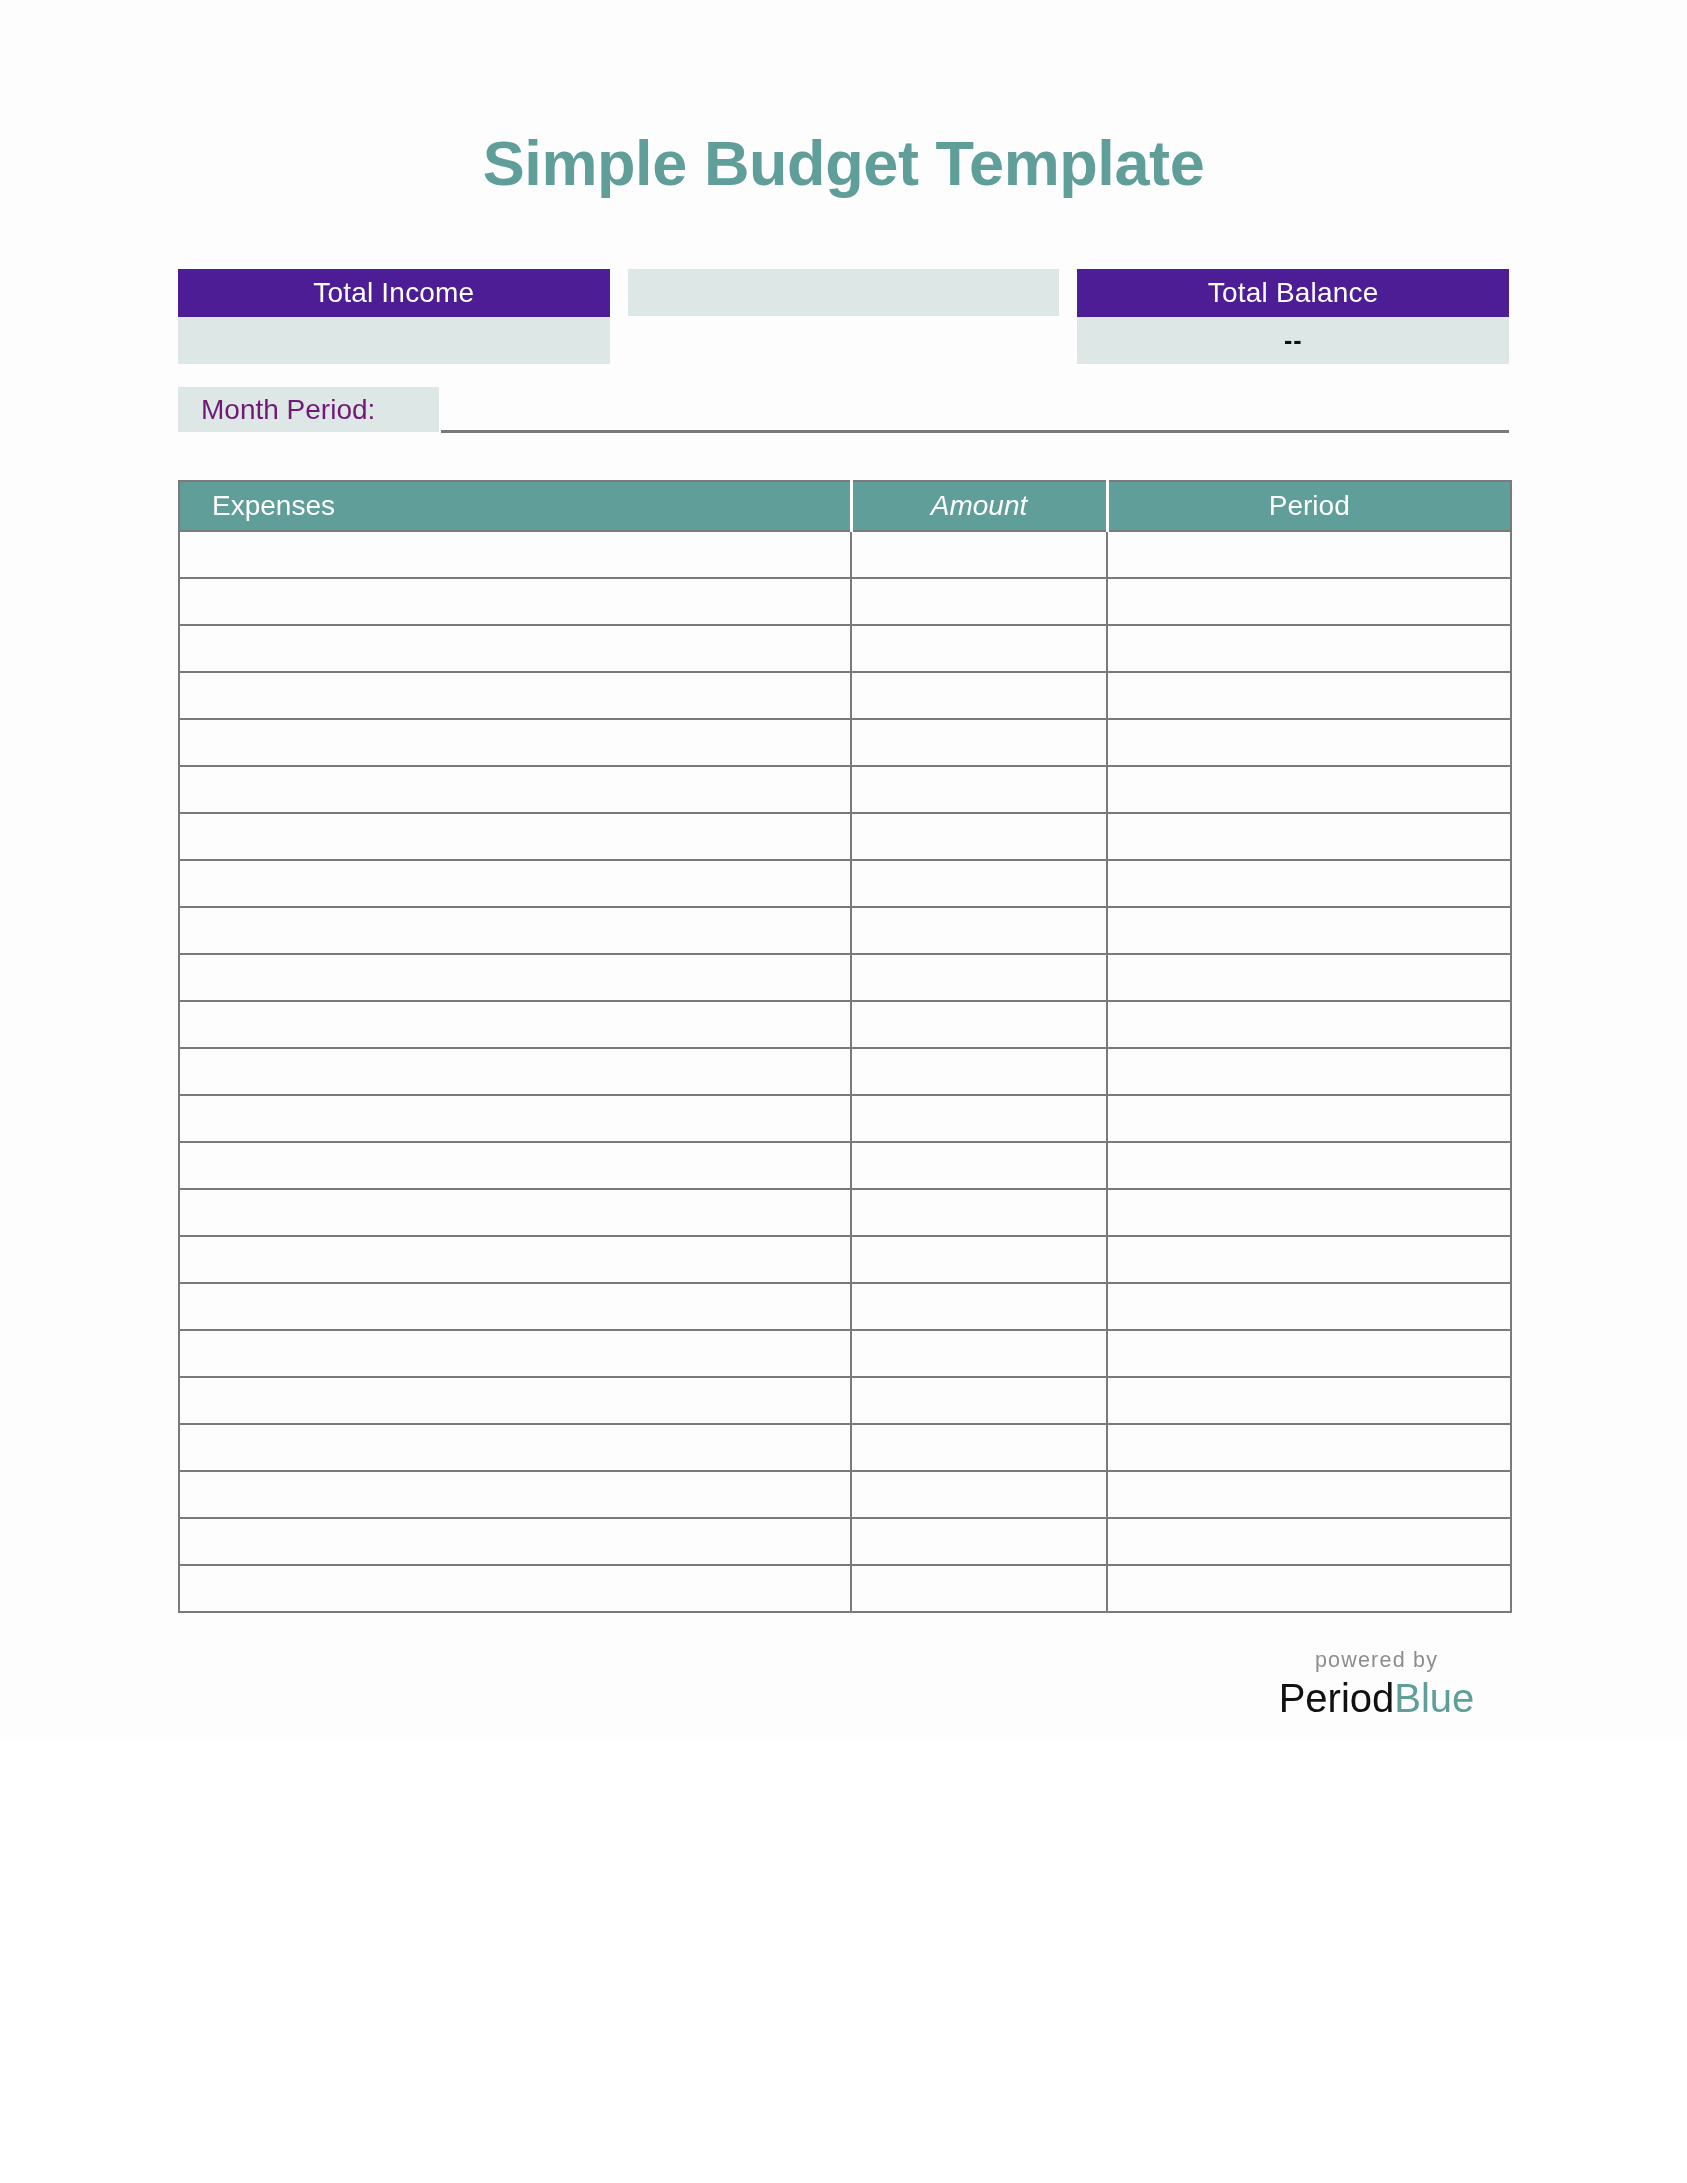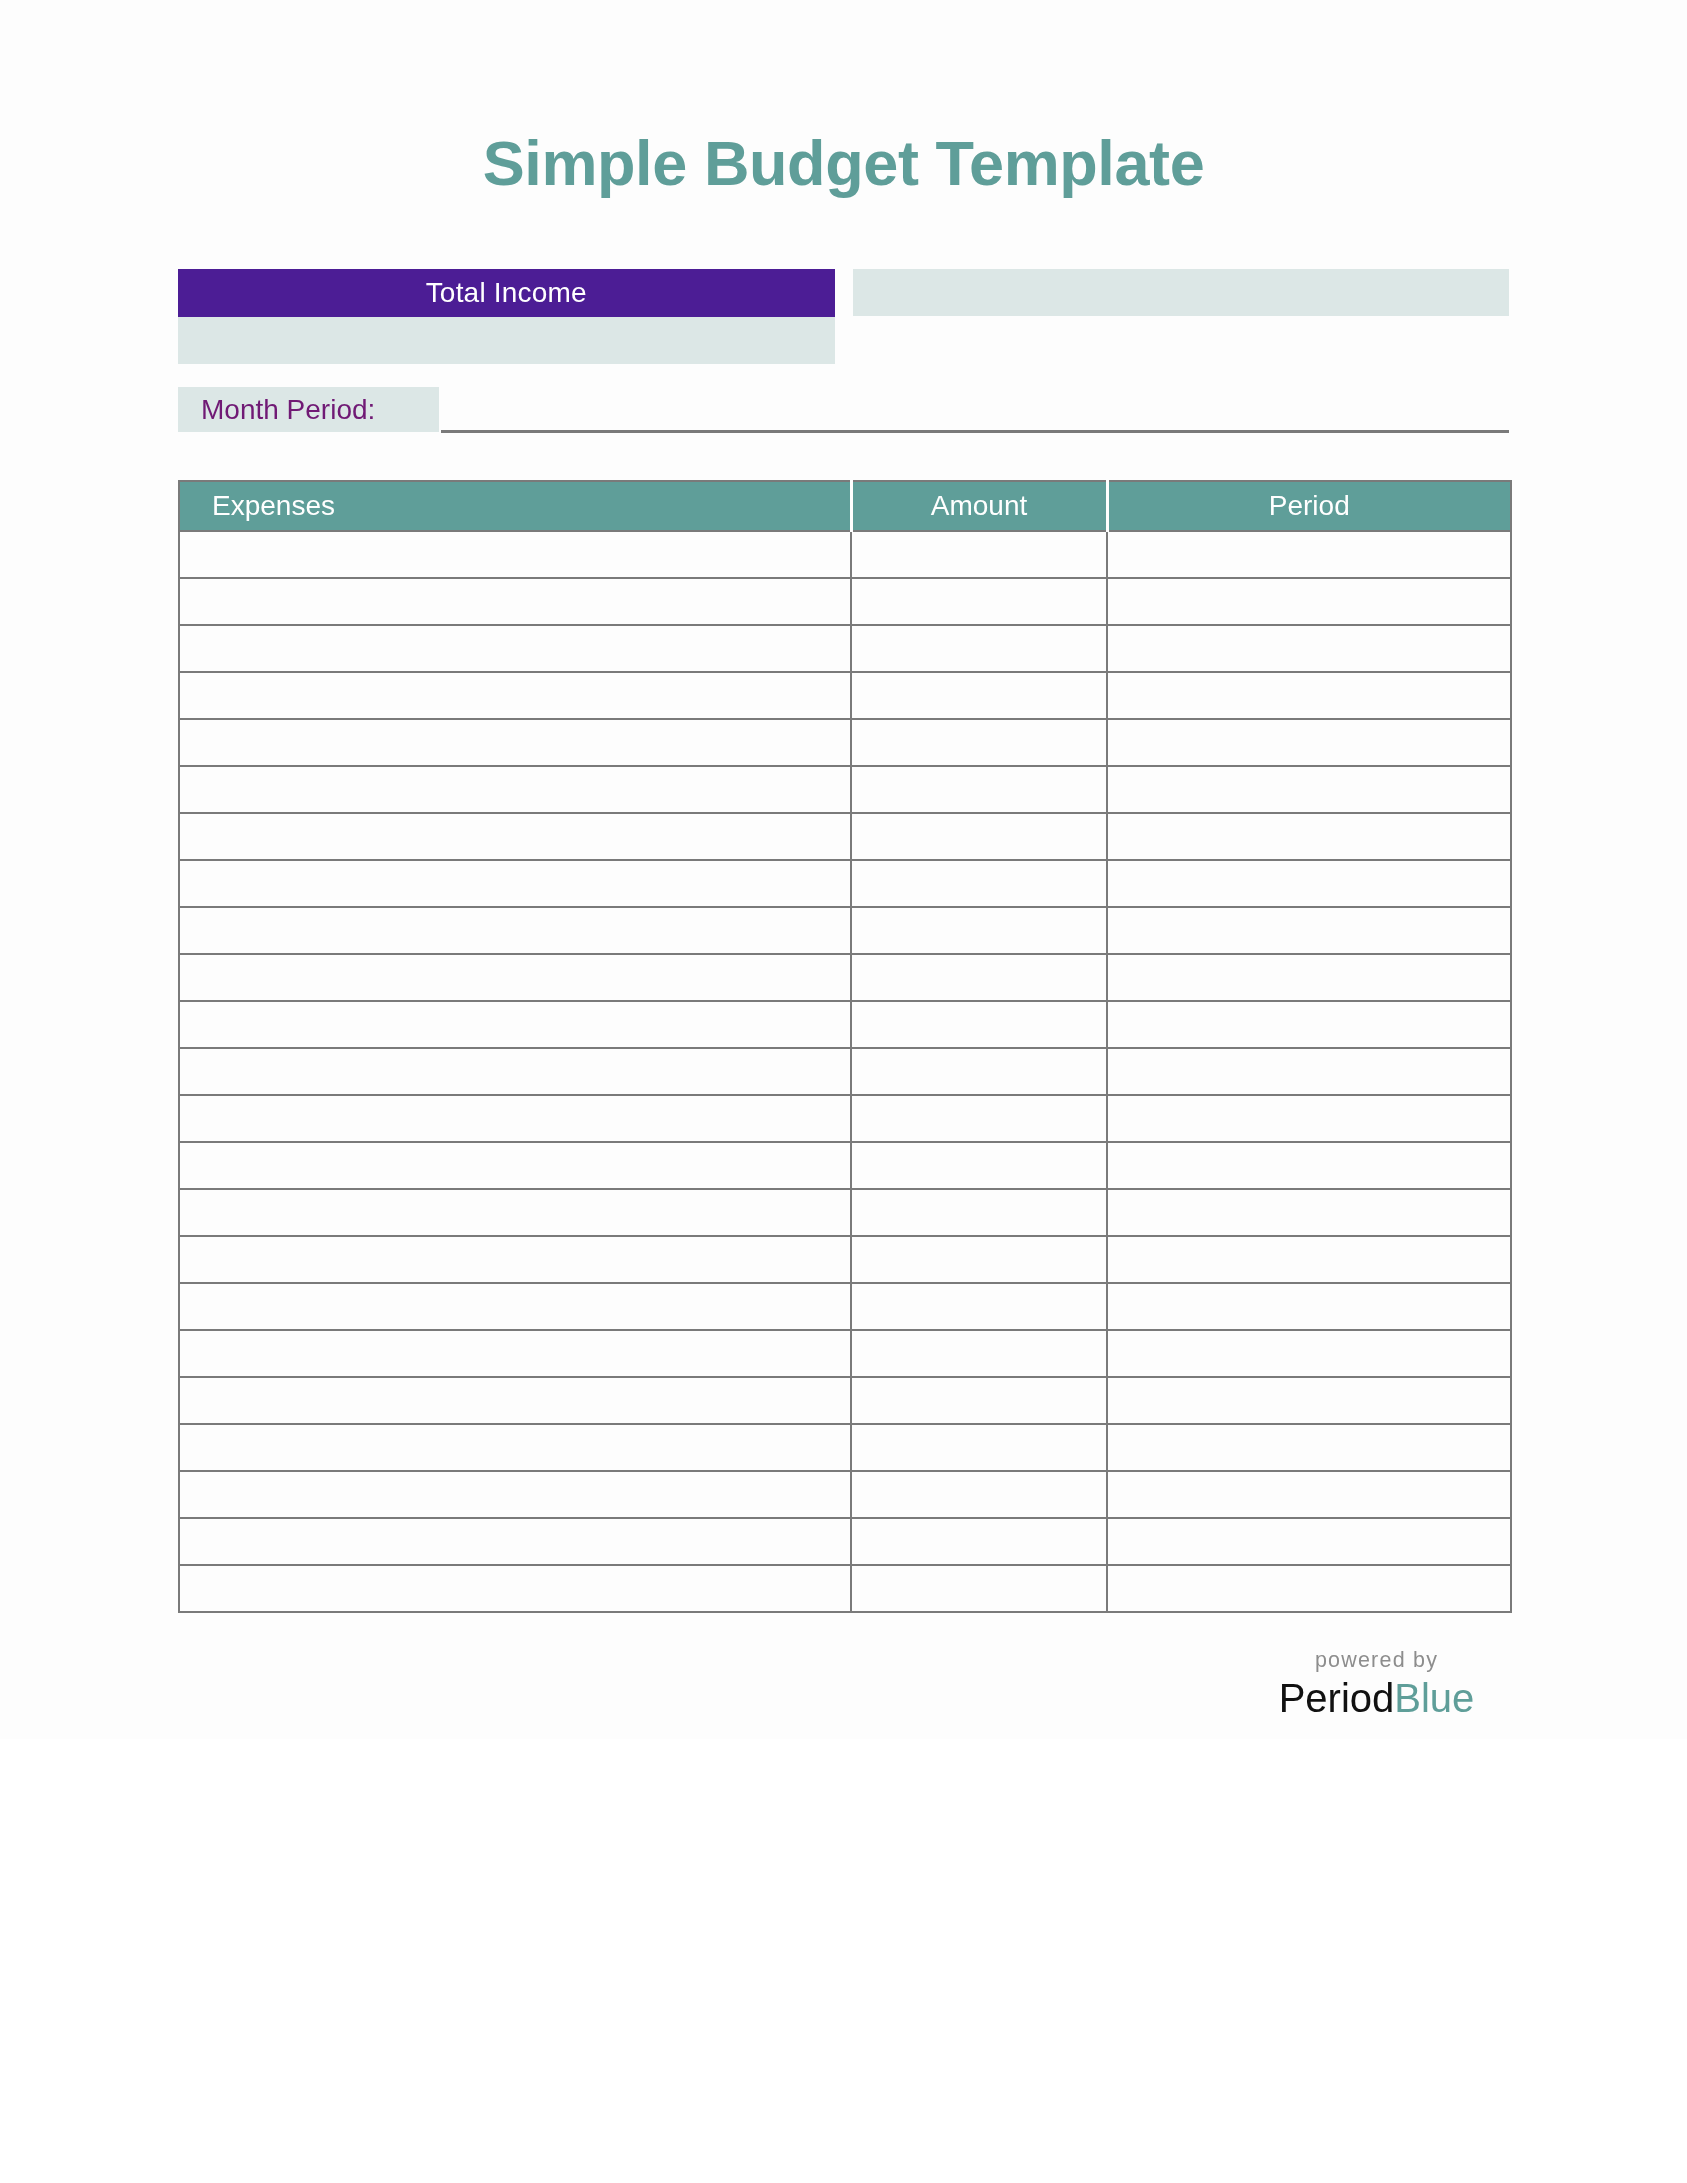--- a/index.html
+++ b/index.html
@@ -142,20 +142,21 @@
   }
   .budget-table thead th.col-expenses {
     text-align: left;
     padding-left: 32px;
     border-right: 3.3px solid #ffffff;
   }
   .budget-table thead th.col-amount {
     text-align: center;
     border-left: 0;
     border-right: 3.3px solid #ffffff;
+    font-style: italic;
   }
   .budget-table thead th.col-notes {
     text-align: center;
     border-left: 0;
   }
   .budget-table td {
     font-size: 23px;
     color: #111111;
     padding-left: 15px;
   }
@@ -202,20 +203,24 @@
 
     <div class="summary-card">
       <div class="summary-card-header">Total Income</div>
       <div class="summary-card-value"></div>
     </div>
 
     <div class="summary-card">
       <div class="summary-card-value"></div>
     </div>
 
+    <div class="summary-card">
+      <div class="summary-card-header">Total Balance</div>
+      <div class="summary-card-value">--</div>
+    </div>
 
   </div>
 
   <div class="month-period-row">
     <div class="month-period-label">Month Period:</div>
     <div class="month-period-value"></div>
     <div class="month-period-line"></div>
   </div>
 
   <table class="budget-table">

